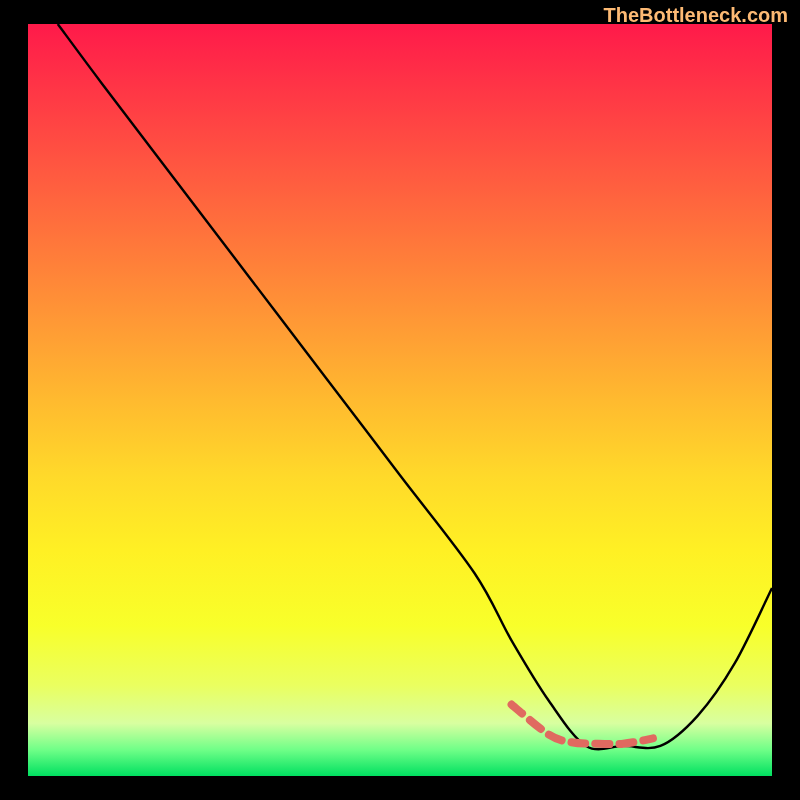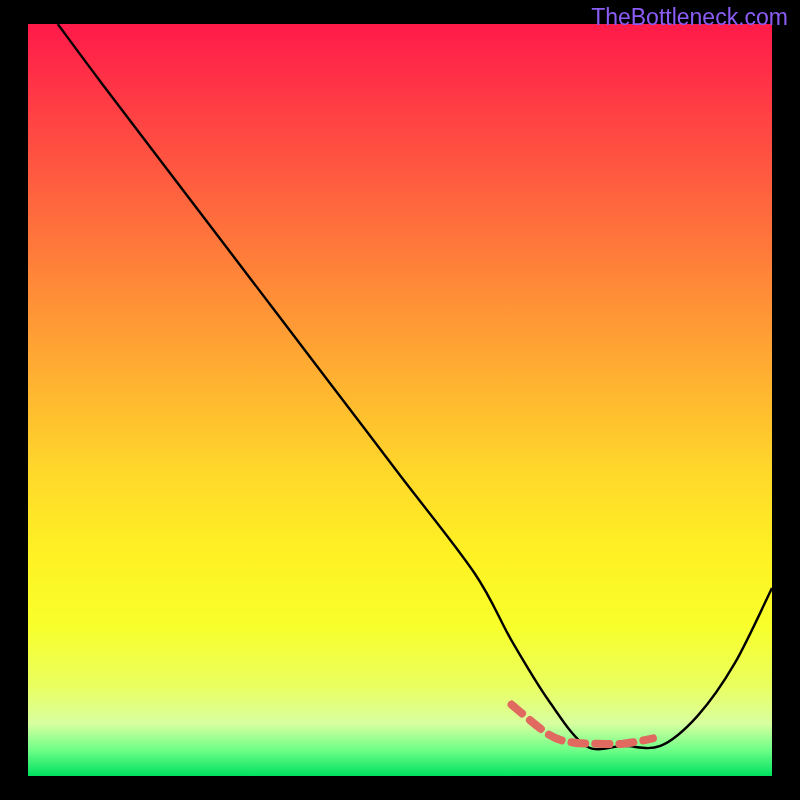--- a/index.html
+++ b/index.html
@@ -8,23 +8,23 @@
     width: 800px;
     height: 800px;
     background: #000;
     position: relative;
     font-family: Arial, sans-serif;
   }
   .watermark {
     position: absolute;
     top: 4px;
     right: 12px;
-    color: #8b5cf6;
-    font-size: 23px;
-    font-weight: 400;
+    color: #fdba74;
+    font-size: 20px;
+    font-weight: 700;
     z-index: 10;
   }
   .plot-area {
     position: absolute;
     left: 28px;
     top: 24px;
     width: 744px;
     height: 752px;
     overflow: hidden;
   }

